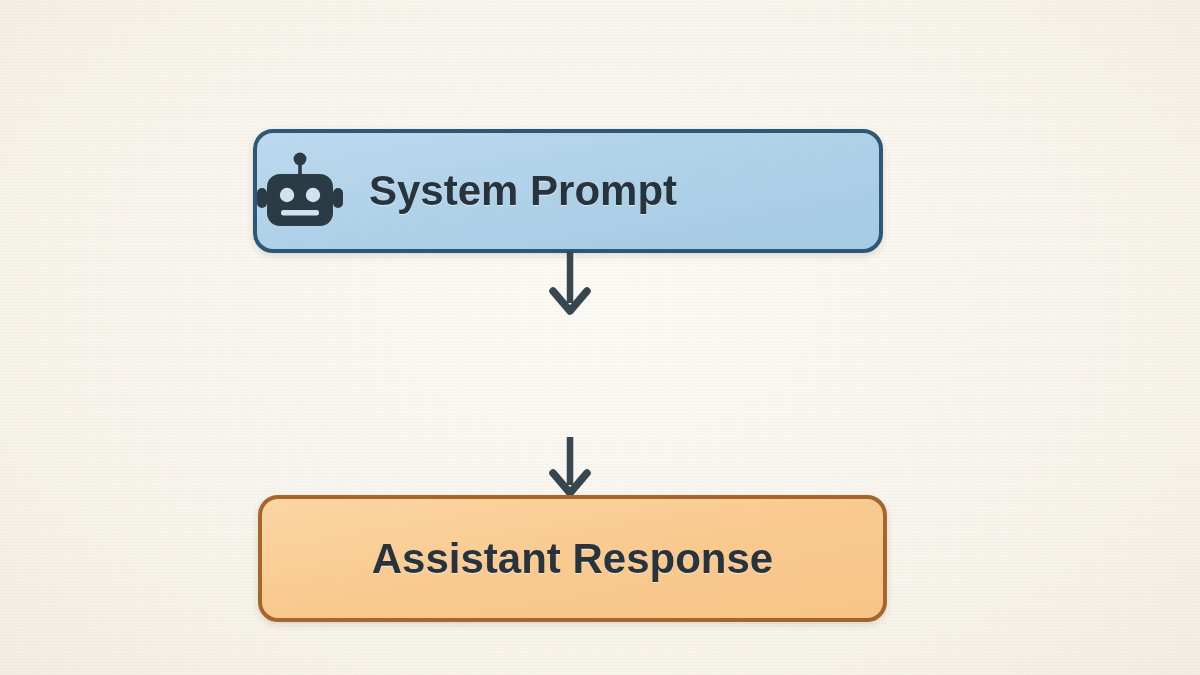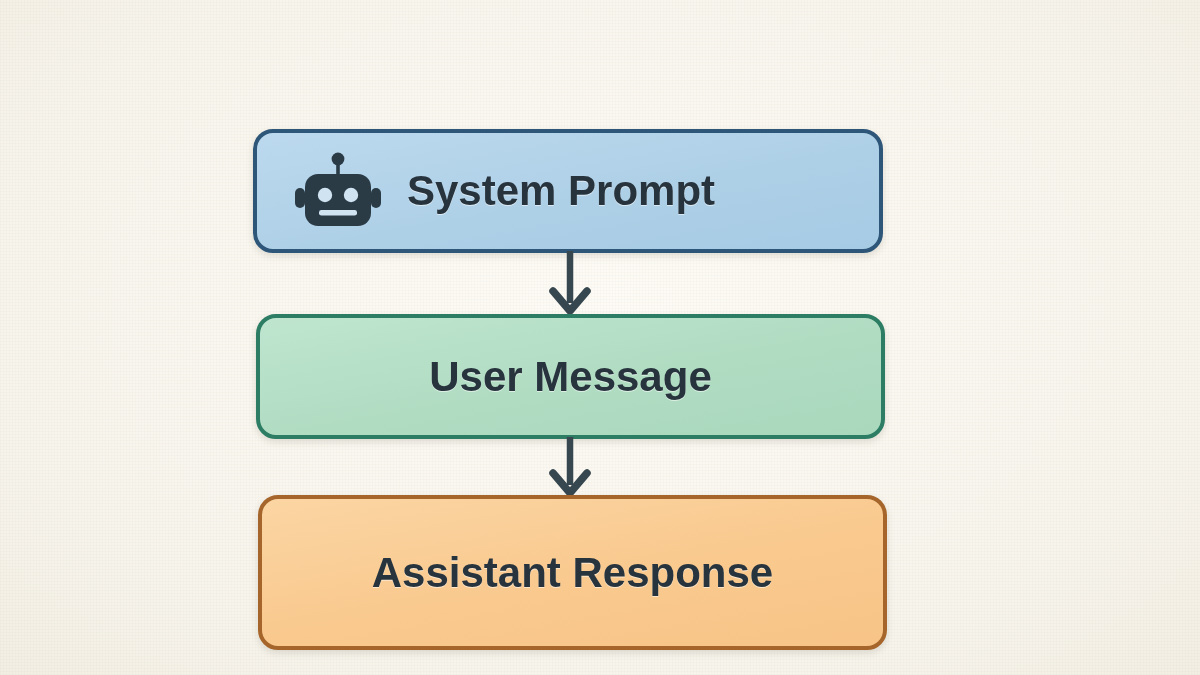--- a/index.html
+++ b/index.html
@@ -62,21 +62,20 @@
   }
 
   
   .node-system {
     left: 253px;
     top: 129px;
     width: 630px;
     height: 124px;
     border: 4px solid #2d5678;
     background: linear-gradient(170deg, #bcd9ee 0%, #aed0e7 55%, #a6cbe4 100%);
-    padding-left: 38px;
   }
   .node-system .node-label {
     font-size: 42px;
     margin-left: 26px;
   }
 
   
   .node-user {
     left: 256px;
     top: 314px;
@@ -86,21 +85,21 @@
     background: linear-gradient(170deg, #bfe5cf 0%, #b0dcc2 55%, #a9d8bd 100%);
     justify-content: center;
   }
   .node-user .node-label { font-size: 42px; }
 
   
   .node-assistant {
     left: 258px;
     top: 495px;
     width: 629px;
-    height: 155px;
+    height: 127px;
     border: 4px solid #a6662b;
     background: linear-gradient(170deg, #fbd5a3 0%, #f9c98e 55%, #f8c487 100%);
     justify-content: center;
   }
   .node-assistant .node-label { font-size: 42px; }
 
   
   .robot-icon {
     flex: none;
     width: 86px;
@@ -146,23 +145,20 @@
     <span class="node-label">System Prompt</span>
   </div>
 
   <div class="arrow arrow-1">
     <svg viewBox="0 0 44 64" width="44" height="64">
       <line x1="22" y1="0" x2="22" y2="52" stroke="#37474f" stroke-width="6.5"></line>
       <path d="M5 40 L22 60 L39 40" fill="none" stroke="#37474f" stroke-width="7.5" stroke-linecap="round" stroke-linejoin="round"></path>
     </svg>
   </div>
 
-  <div class="node node-user">
-    <span class="node-label">User Message</span>
-  </div>
 
   <div class="arrow arrow-2">
     <svg viewBox="0 0 44 60" width="44" height="60">
       <line x1="22" y1="0" x2="22" y2="48" stroke="#37474f" stroke-width="6.5"></line>
       <path d="M5 36 L22 56 L39 36" fill="none" stroke="#37474f" stroke-width="7.5" stroke-linecap="round" stroke-linejoin="round"></path>
     </svg>
   </div>
 
   <div class="node node-assistant">
     <span class="node-label">Assistant Response</span>

